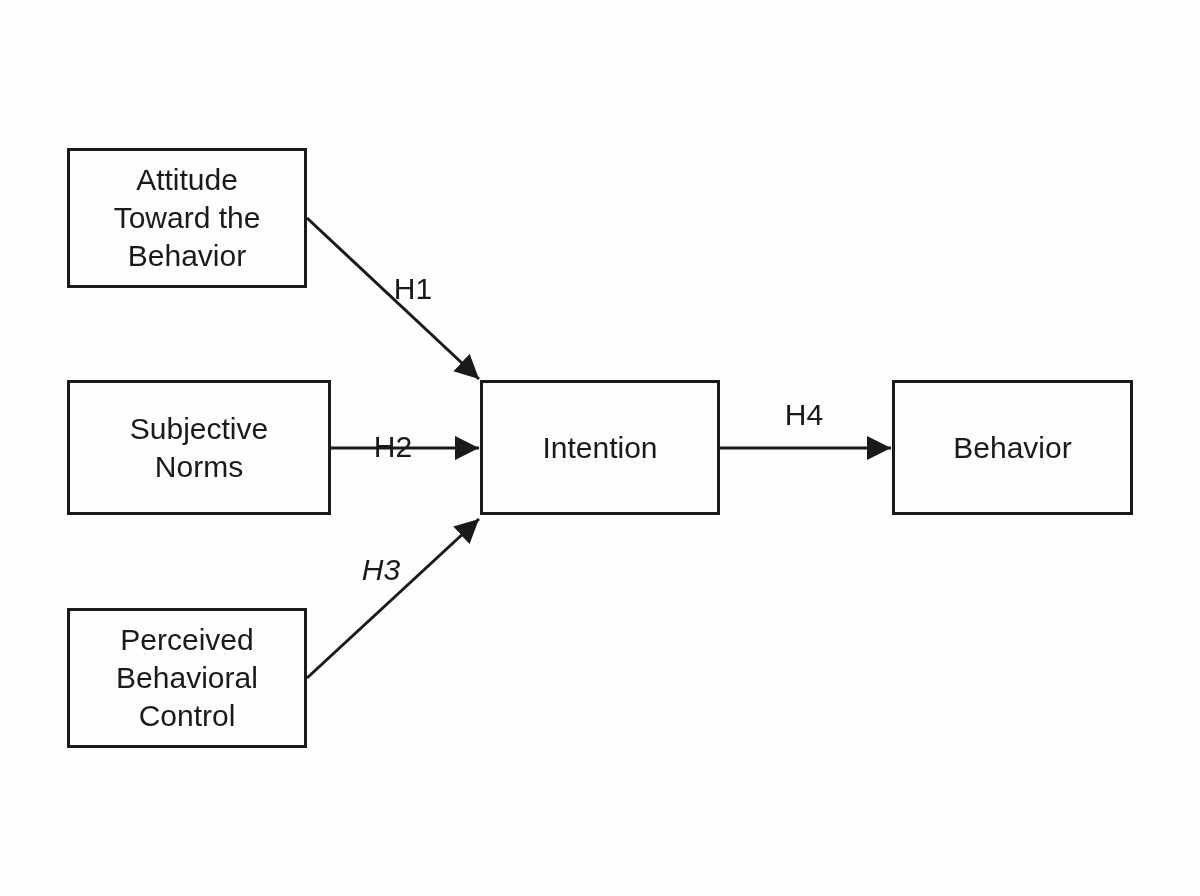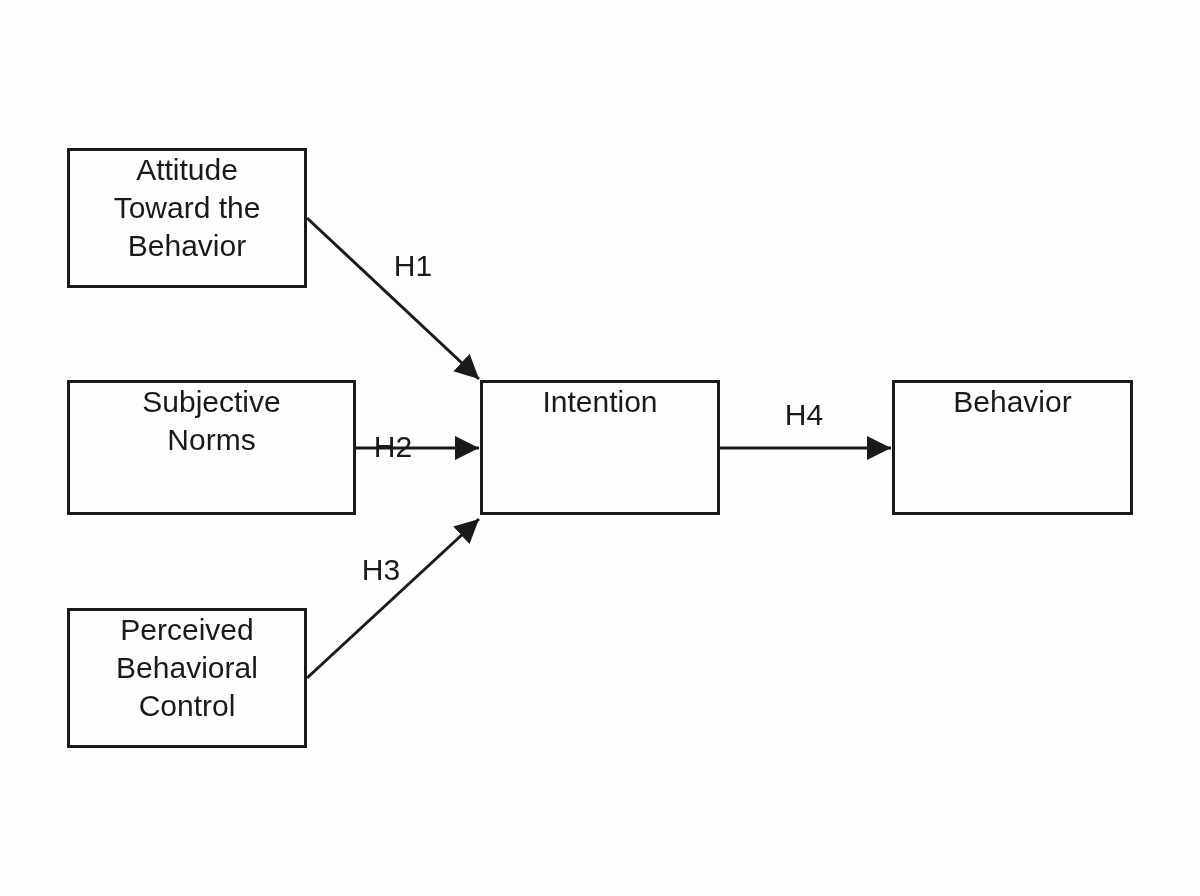--- a/index.html
+++ b/index.html
@@ -25,46 +25,47 @@
     top: 0;
     width: 1200px;
     height: 896px;
   }
   .node {
     position: absolute;
     box-sizing: border-box;
     border: 3px solid #1a1a1a;
     background: #fdfdfd;
     display: flex;
+    align-items: center;
     justify-content: center;
   }
   .node-label {
     white-space: pre-line;
     text-align: center;
     font-size: 30px;
     line-height: 38px;
     color: #1a1a1a;
   }
   .edge-label {
     position: absolute;
     transform: translate(-50%, -50%);
     font-size: 30px;
     line-height: 34px;
     color: #1a1a1a;
   }
   
   .n-attitude   { left: 67px;  top: 148px; width: 240px; height: 140px; }
-  .n-subjective { left: 67px;  top: 380px; width: 289px; height: 135px; }
+  .n-subjective { left: 67px;  top: 380px; width: 264px; height: 135px; }
   .n-perceived  { left: 67px;  top: 608px; width: 240px; height: 140px; }
   .n-intention  { left: 480px; top: 380px; width: 240px; height: 135px; }
   .n-behavior   { left: 892px; top: 380px; width: 241px; height: 135px; }
   
-  .l-h1 { left: 413px; top: 266px; }
+  .l-h1 { left: 413px; top: 289px; }
   .l-h2 { left: 393px; top: 419px; margin-top: 28px; }
-  .l-h3 { left: 381px; top: 570px; }
+  .l-h3 { left: 381px; top: 570px; font-style: italic; }
   .l-h4 { left: 804px; top: 415px; }
 </style>
 </head>
 <body>
 
 <div class="diagram">
 
   <svg class="edges" width="1200" height="896" viewBox="0 0 1200 896">
     <defs>
       <marker id="arrowhead" viewBox="0 0 10 10" refX="10" refY="5" markerWidth="8" markerHeight="8" orient="auto">

